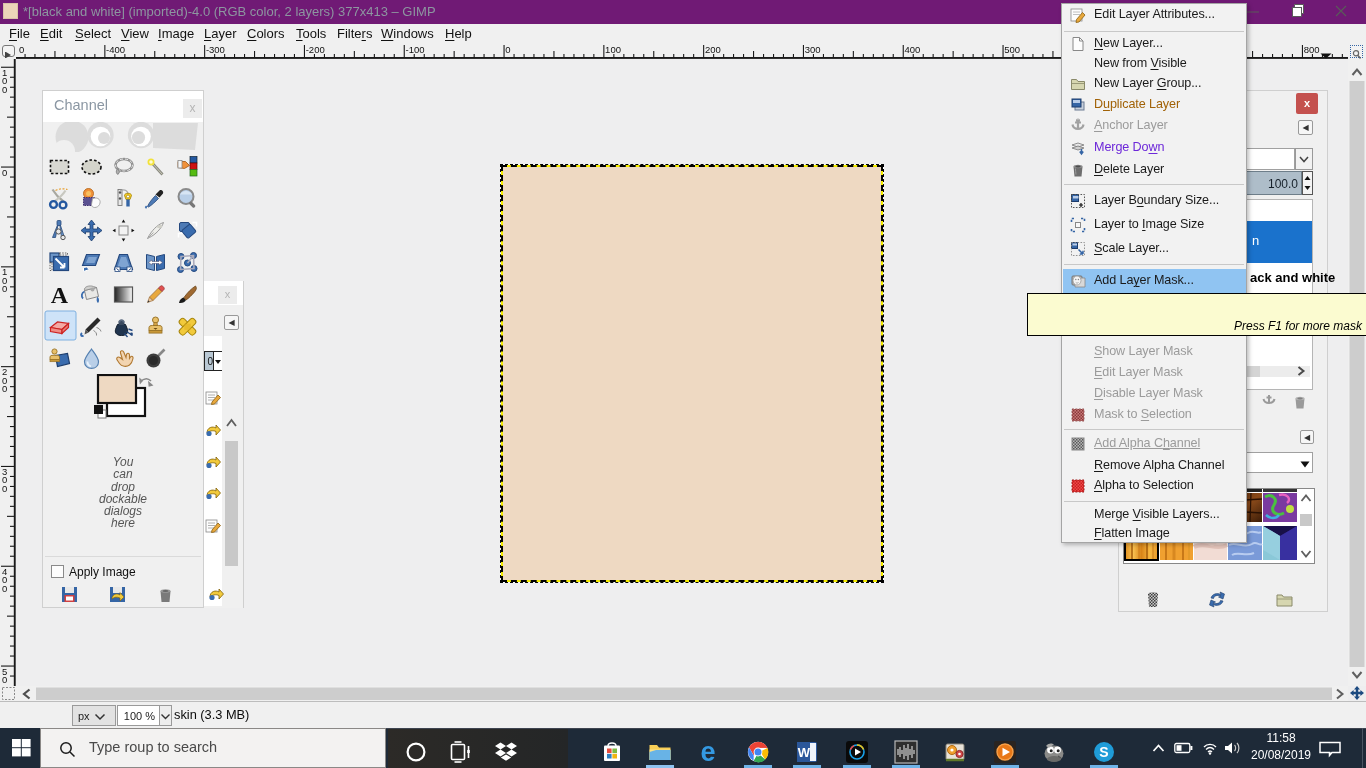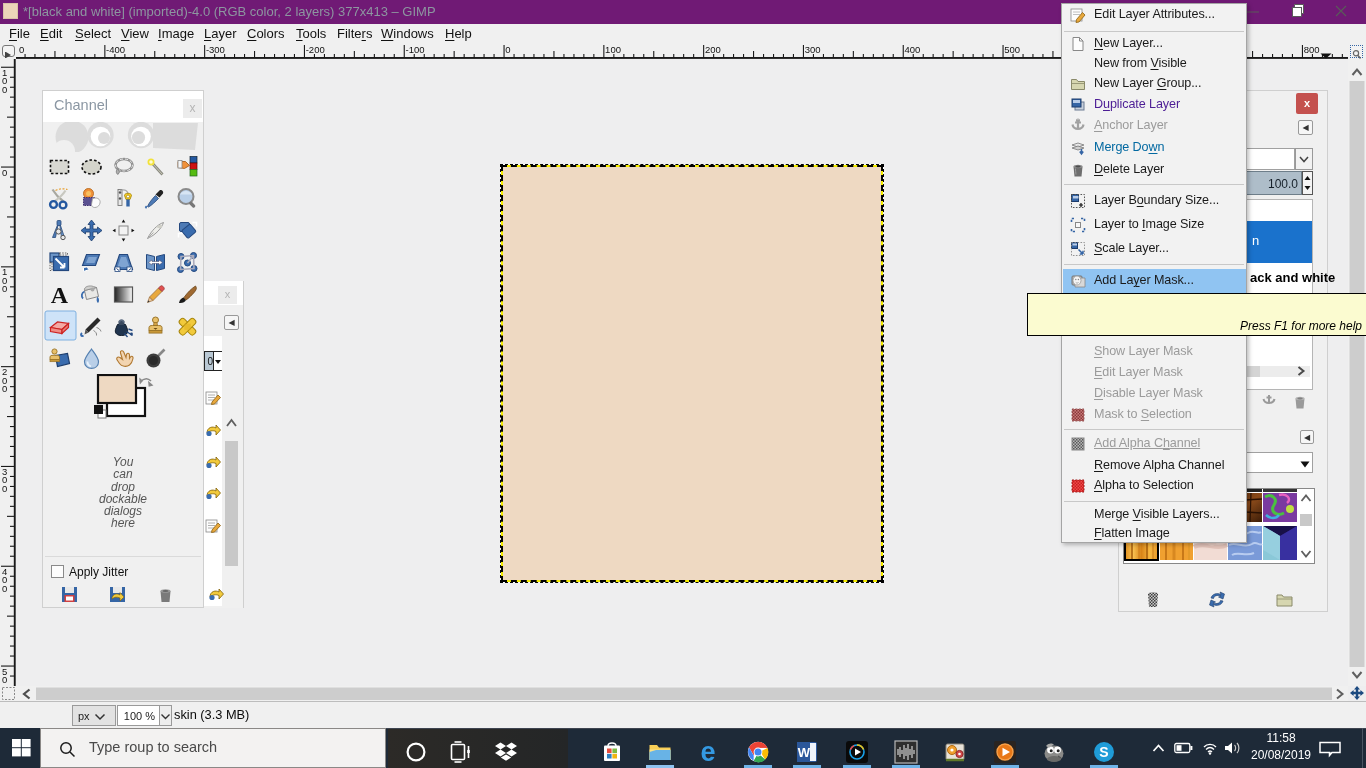--- a/index.html
+++ b/index.html
@@ -541,21 +541,21 @@
   <path d="M 49 8 C 53 4 57 4 60 7" fill="none" stroke="#888" stroke-width="1.6"></path>
       <path d="M 47 9.5 L 52 4.5 L 52 9.5 Z" fill="#888" transform="rotate(-50 49 8)"></path>
       <path d="M 56 12 L 62 8 L 62 13 Z" fill="#888" transform="rotate(75 60 10)"></path>
   <rect x="7" y="36" width="8" height="8" fill="#fff" stroke="#777" stroke-width="1"></rect>
   <rect x="3" y="31" width="9" height="9" fill="#111"></rect>
  </svg>
 
  <div class="abs" style="left:0;top:365px;width:160px;text-align:center;font-size:12px;font-style:italic;color:#555;line-height:12.3px;">You<br>can<br>drop<br>dockable<br>dialogs<br>here</div>
  <div class="abs" style="left:2px;top:465px;width:156px;height:1px;background:#dadada;"></div>
  <div class="abs" style="left:8px;top:474px;width:13px;height:13px;background:#fdfdfd;border:1px solid #8a8a8a;"></div>
- <span class="abs" style="left:26px;top:474px;font-size:12px;color:#111;">Apply Jitter</span>
+ <span class="abs" style="left:26px;top:474px;font-size:12px;color:#111;">Apply Image</span>
 
  <svg class="abs" style="left:0px;top:494px;width:162px;height:20px" viewBox="0 0 162 20">
   <g transform="translate(19,2)">
         <rect x="0" y="0" width="15" height="15" fill="#3565a5"></rect>
         <rect x="3" y="0" width="9" height="6" fill="#e8e8e8"></rect>
         <rect x="2.5" y="8" width="10" height="7" fill="#d04040"></rect>
         <rect x="4" y="9.5" width="7" height="4" fill="#fff"></rect>
       </g>
   <g transform="translate(67,2)">
         <rect x="0" y="0" width="15" height="15" fill="#3565a5"></rect>
@@ -767,32 +767,32 @@
     <div class="abs" style="left:8px;top:72.4px;width:16px;height:16px;"><svg width="16" height="16" viewBox="0 0 16 16">
         <path d="M 1.5 3.5 L 6.5 3.5 L 8 5.5 L 14.5 5.5 L 14.5 13.5 L 1.5 13.5 Z" fill="#d6d6b0" stroke="#8a8a6a" stroke-width="1"></path>
         <path d="M 1.5 7.5 L 14.5 7.5" stroke="#8a8a6a" stroke-width="0.8"></path>
       </svg></div>
     <div class="abs" style="left:32px;top:72.4px;font-size:12.6px;letter-spacing:-0.1px;color:#1a1a1a;white-space:nowrap;">New Layer <u>G</u>roup...</div>
     <div class="abs" style="left:8px;top:92.5px;width:16px;height:16px;"><svg width="16" height="16" viewBox="0 0 16 16">
         <rect x="5" y="5" width="9" height="8" fill="#c8d0dc" stroke="#6a7a92"></rect>
         <rect x="2" y="2" width="9" height="8" fill="#3565a5" stroke="#1c3c6c"></rect>
         <rect x="3" y="3" width="7" height="3" fill="#b8cce8"></rect>
       </svg></div>
-    <div class="abs" style="left:32px;top:92.5px;font-size:12.6px;letter-spacing:-0.1px;color:#4c1d95;white-space:nowrap;">D<u>u</u>plicate Layer</div>
+    <div class="abs" style="left:32px;top:92.5px;font-size:12.6px;letter-spacing:-0.1px;color:#a16207;white-space:nowrap;">D<u>u</u>plicate Layer</div>
     <div class="abs" style="left:8px;top:114.1px;width:16px;height:16px;"><svg width="16" height="16" viewBox="0 0 16 16">
         <path d="M 8 2 L 8 11 M 8 11 C 5 11 2.8 9 2.5 6.5 M 8 11 C 11 11 13.2 9 13.5 6.5 M 5 4.5 L 11 4.5" stroke="#a2a2a2" stroke-width="2.2" fill="none"></path>
         <circle cx="8" cy="2.5" r="1.5" fill="none" stroke="#a2a2a2" stroke-width="1.2"></circle>
       </svg></div>
     <div class="abs" style="left:32px;top:114.1px;font-size:12.6px;letter-spacing:-0.1px;color:#9b9b9b;white-space:nowrap;"><u>A</u>nchor Layer</div>
     <div class="abs" style="left:8px;top:135.7px;width:16px;height:16px;"><svg width="16" height="16" viewBox="0 0 16 16">
         <path d="M 2 5 L 8 3 L 14 5 L 8 7 Z" fill="#e8e8e8" stroke="#777" stroke-width="0.8"></path>
         <path d="M 2 8 L 8 6 L 14 8 L 8 10 Z" fill="#d0d0d0" stroke="#777" stroke-width="0.8"></path>
         <path d="M 11.5 9 L 11.5 13 M 9.8 11.5 L 11.5 13.8 L 13.2 11.5" stroke="#3565a5" stroke-width="1.6" fill="none"></path>
       </svg></div>
-    <div class="abs" style="left:32px;top:135.7px;font-size:12.6px;letter-spacing:-0.1px;color:#0369a1;white-space:nowrap;">Merge Do<u>w</u>n</div>
+    <div class="abs" style="left:32px;top:135.7px;font-size:12.6px;letter-spacing:-0.1px;color:#6d28d9;white-space:nowrap;">Merge Do<u>w</u>n</div>
     <div class="abs" style="left:8px;top:158.2px;width:16px;height:16px;"><svg width="16" height="16" viewBox="0 0 16 16">
         <path d="M 3.5 4.5 L 12.5 4.5 L 11.5 14.5 L 4.5 14.5 Z" fill="#6e6e6e"></path>
         <ellipse cx="8" cy="4.5" rx="4.5" ry="1.7" fill="#8e8e8e"></ellipse>
         <ellipse cx="8" cy="4.5" rx="2.7" ry="0.9" fill="#4e4e4e"></ellipse>
         <path d="M 5.5 6.5 C 5.5 8.5 5.8 11 6 12.5" stroke="#9e9e9e" stroke-width="1" fill="none"></path>
       </svg></div>
     <div class="abs" style="left:32px;top:158.2px;font-size:12.6px;letter-spacing:-0.1px;color:#1a1a1a;white-space:nowrap;"><u>D</u>elete Layer</div>
     <div class="abs" style="left:8px;top:189.4px;width:16px;height:16px;"><svg width="16" height="16" viewBox="0 0 16 16">
         <rect x="1.5" y="1.5" width="7" height="7" fill="#3565a5" stroke="#1c3c6c"></rect>
         <rect x="3" y="3" width="5.5" height="2.5" fill="#b8cce8"></rect>
@@ -856,21 +856,21 @@
             <rect x="1.5" y="1.5" width="1.5" height="1.5" fill="#c82020"></rect>
           </pattern>
         </defs>
         <rect x="2" y="2" width="12" height="12" fill="url(#ckb)" stroke="#a01818" stroke-dasharray="2,1.4"></rect>
       </svg></div>
     <div class="abs" style="left:32px;top:474.3px;font-size:12.6px;letter-spacing:-0.1px;color:#1a1a1a;white-space:nowrap;"><u>A</u>lpha to Selection</div>
     <div class="abs" style="left:32px;top:502.6px;font-size:12.6px;letter-spacing:-0.1px;color:#1a1a1a;white-space:nowrap;">Merge <u>V</u>isible Layers...</div>
     <div class="abs" style="left:32px;top:521.5px;font-size:12.6px;letter-spacing:-0.1px;color:#1a1a1a;white-space:nowrap;"><u>F</u>latten Image</div>
   </div>
 <div class="abs" style="left:1027px;top:293px;width:341px;height:43px;background:#fbfbd0;border:1.5px solid #000;">
- <div class="abs" style="right:5px;bottom:2px;font-size:12px;font-style:italic;color:#000;">Press F1 for more help</div>
+ <div class="abs" style="right:5px;bottom:2px;font-size:12px;font-style:italic;color:#000;">Press F1 for more mask</div>
 </div>
 
 <div class="abs" style="left:0;top:728px;width:1366px;height:40px;background:#1e2a38;">
  <div class="abs" style="left:388px;top:0;width:180px;height:40px;background:linear-gradient(90deg,#2c2a27,#242627);"></div>
  <div class="abs" style="left:385px;top:0;width:981px;height:1px;background:#3e4450;"></div>
  <svg class="abs" style="left:12px;top:11px;width:19px;height:18px" viewBox="0 0 19 18">
       <rect x="0" y="0" width="8.8" height="8.2" fill="#fff"></rect>
       <rect x="9.8" y="0" width="8.8" height="8.2" fill="#fff"></rect>
       <rect x="0" y="9.2" width="8.8" height="8.2" fill="#fff"></rect>
       <rect x="9.8" y="9.2" width="8.8" height="8.2" fill="#fff"></rect>

